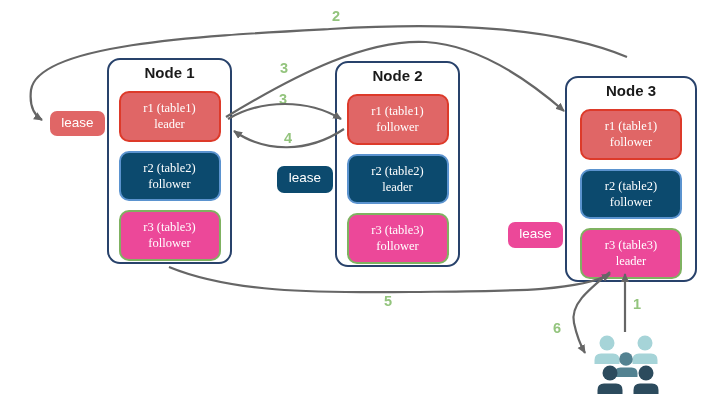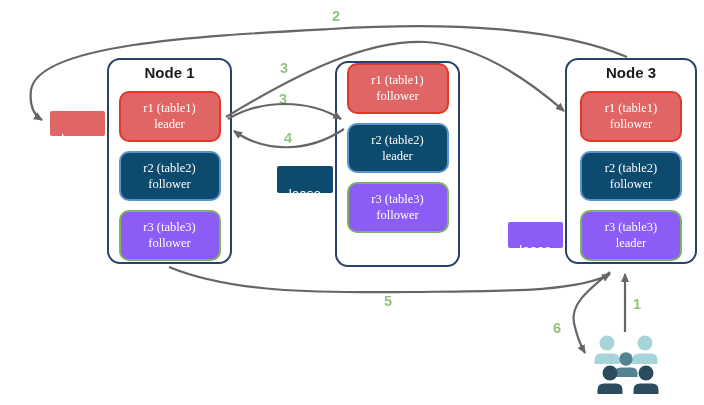--- a/index.html
+++ b/index.html
@@ -9,39 +9,39 @@
     font-family:"Liberation Sans","DejaVu Sans",sans-serif;
   }
   
   .node {
     position:absolute; width:125px; height:206px;
     background:#ffffff; border:2px solid #28426b; border-radius:13px;
     box-sizing:border-box;
   }
   #node-1 { left:107px; top:58px; }
   #node-2 { left:335px; top:61px; }
-  #node-3 { left:565px; top:58px; width:132px; }
+  #node-3 { left:565px; top:76px; width:132px; }
   .node-title {
     text-align:center; font-weight:bold; font-size:15px; color:#1a1a1a;
     margin-top:4px; margin-bottom:10px;
   }
   .replica {
     width:102px; margin:0 auto 9px auto; border-radius:10px;
     color:#ffffff; font-size:12.5px; line-height:1.3; text-align:center;
     padding:7px 0; box-sizing:border-box; border:2px solid transparent;
   }
   .replica .r-name, .replica .r-role { display:block;font-family:Liberation Serif, serif; }
   .fill-red   { background:#e06666; border-color:#dd3a2a; }
   .fill-blue  { background:#0c4a6e; border-color:#5b93cf; }
-  .fill-green { background:#8b5cf6; border-color:#7fb261; }
+  .fill-green { background:#ec4899; border-color:#7fb261; }
   
   .lease {
     position:absolute; color:#ffffff; font-size:13.5px; text-align:center;
-    border-radius:2px; box-sizing:border-box; border:2px solid transparent;
-    padding-top:18px;
+    border-radius:7px; box-sizing:border-box; border:2px solid transparent;
+    padding-top:2px;
   }
   #lease-red   { left:50px;  top:111px; width:55px; height:25px; }
   #lease-blue  { left:277px; top:166px; width:56px; height:27px; }
   #lease-green { left:508px; top:222px; width:55px; height:26px; }
   
   .step {
     position:absolute; font-weight:bold; font-size:14.5px; color:#93c47d;
   }
   #step-2  { left:332px; top:8px;  }
   #step-3a { left:280px; top:60px; }
@@ -71,20 +71,21 @@
       <span class="r-name">r2 (table2)</span>
       <span class="r-role">follower</span>
     </div>
     <div class="replica fill-green">
       <span class="r-name">r3 (table3)</span>
       <span class="r-role">follower</span>
     </div>
   </div>
 
   <div class="node" id="node-2">
+    <div class="node-title">Node 2</div>
     <div class="replica fill-red">
       <span class="r-name">r1 (table1)</span>
       <span class="r-role">follower</span>
     </div>
     <div class="replica fill-blue">
       <span class="r-name">r2 (table2)</span>
       <span class="r-role">leader</span>
     </div>
     <div class="replica fill-green">
       <span class="r-name">r3 (table3)</span>

